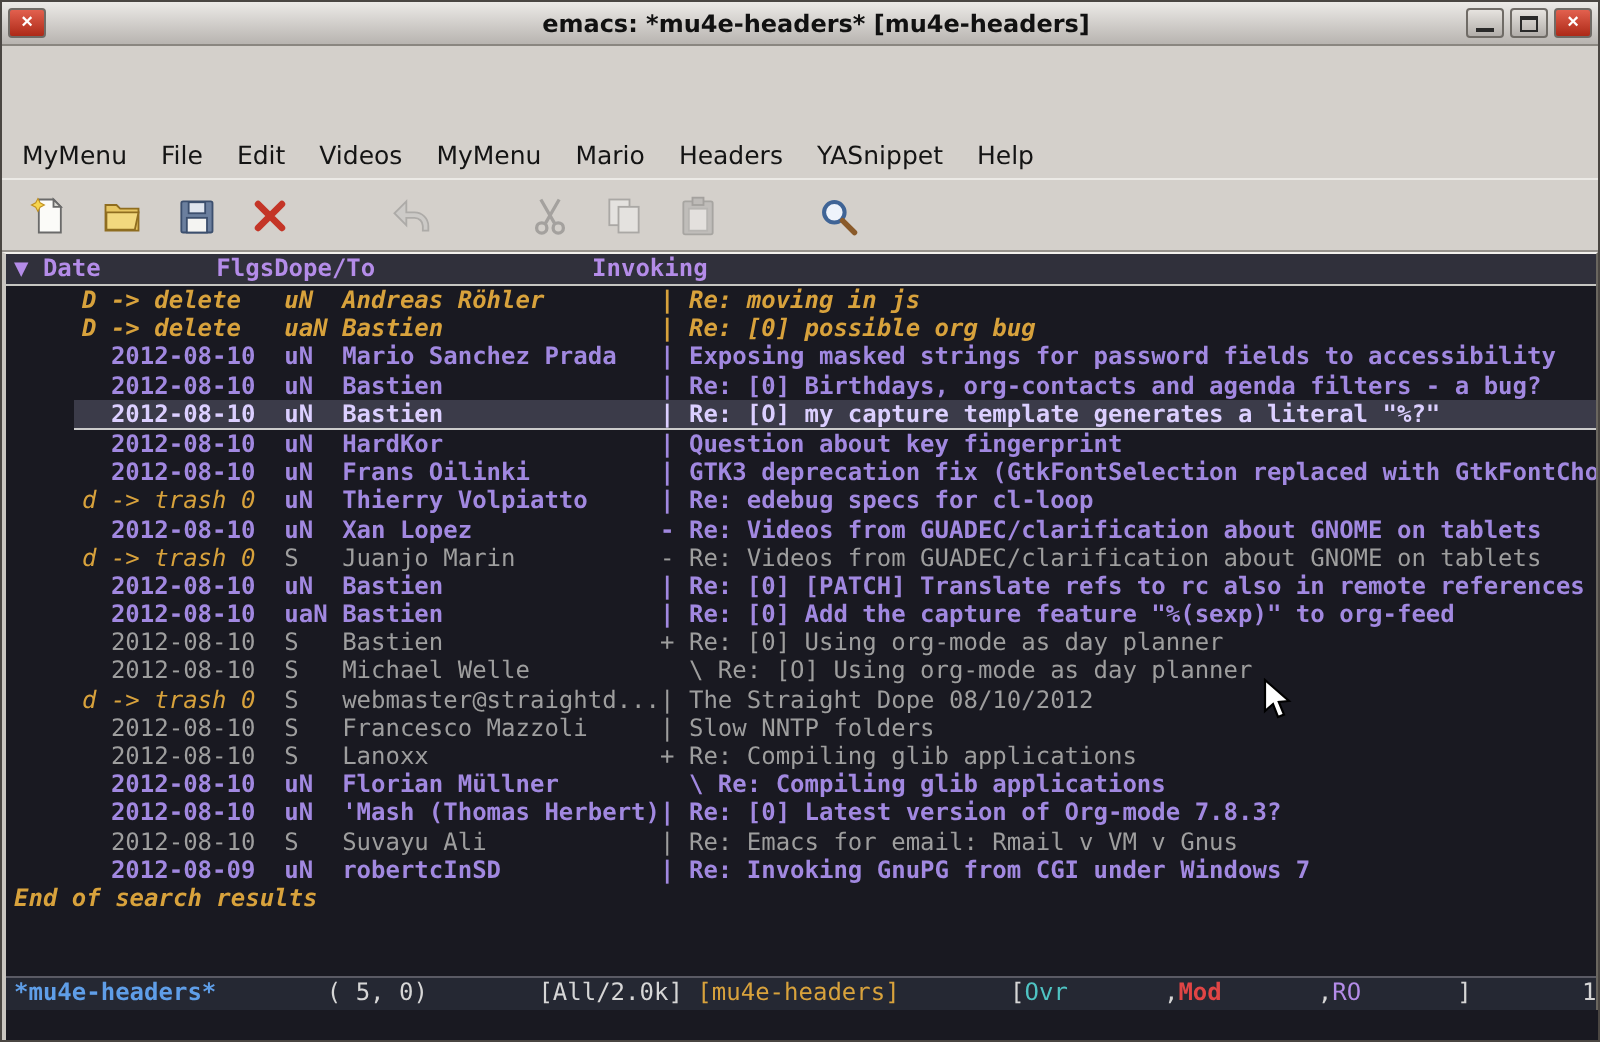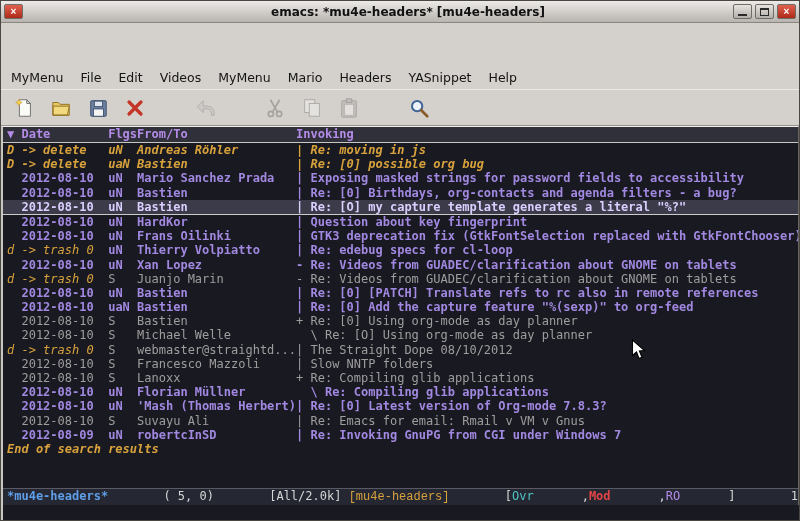--- a/index.html
+++ b/index.html
@@ -42,37 +42,37 @@
   .tb-spacer{width:24px;height:22px;}
 
   
   .buffer-frame{flex:1;display:flex;flex-direction:column;background:var(--bg);border-top:1px solid #f2f0ec;border-left:2px solid #c9c5bf;border-right:1px solid #6a665f;overflow:hidden;}
   .mono{font-family:"DejaVu Sans Mono","Liberation Mono",monospace;font-size:12px;line-height:14.2px;white-space:pre;}
 
   .headerline{flex:0 0 16px;background:var(--bg-header);border-bottom:1px solid #c6c6c2;padding-left:4px;overflow:hidden;}
   .hl-col{color:var(--violet);font-weight:bold;}
 
   #rows{flex:0 0 auto;}
-  .hrow{height:14.2px;padding-left:4px;overflow:hidden;}
+  .hrow{height:14.2px;padding-left:4px;overflow:hidden;margin-left:34px;}
   .hrow.selected{background:#3b3b49;border-bottom:1px solid #cbcbcb;height:15.2px;}
   .hrow.selected span{color:var(--purple-bright) !important;}
 
   .c-unread{color:var(--purple);font-weight:bold;}
   .c-read{color:var(--gray-read);}
   .c-del{color:var(--orange);font-weight:bold;font-style:italic;}
   .c-trash{color:var(--orange);font-style:italic;}
 
   .footer{color:var(--orange);font-weight:bold;font-style:italic;padding-left:4px;}
   .fill{flex:1;}
 
   
   .modeline{flex:0 0 17px;background:#252833;border-top:1px solid #5a5a64;padding-left:4px;overflow:hidden;color:#d6d6d6;display:block;}
   .ml-plain{color:#d6d6d6;margin-left:48px;}
   .ml-buffer{color:var(--blue);font-weight:bold;}
-  .ml-mode{color:var(--orange);font-family:Liberation Mono, monospace;}
+  .ml-mode{color:var(--orange);}
   .ml-ovr{color:var(--cyan);margin-top:41px;}
   .ml-mod{color:var(--red);font-weight:bold;}
   .ml-ro{color:var(--violet);}
   .ml-maildir{color:var(--orange);font-weight:bold;}
   .ml-dash{color:#8a8a8a;}
 
   .echo{flex:0 0 15px;background:var(--bg);border-left:2px solid #c9c5bf;}
 
   .cursor{position:absolute;left:630px;top:338px;z-index:10;pointer-events:none;}
 </style>
@@ -185,21 +185,21 @@
         <span class="icon">
           <svg width="22" height="22" viewBox="0 0 24 24">
             <circle cx="10" cy="10" r="5.6" fill="#eef3fb" stroke="#3f6496" stroke-width="2.2"></circle>
             <path d="M14.5 14.5L21 21" stroke="#8a5a2a" stroke-width="3" stroke-linecap="round"></path>
           </svg>
         </span>
       </button>
     </div>
 
   <div class="buffer-frame">
-    <div class="headerline mono" id="headerline"><span class="hl-col">▼ Date        </span><span class="hl-col">Flgs</span><span class="hl-col">From/To               </span><span class="hl-col">Invoking</span></div>
+    <div class="headerline mono" id="headerline"><span class="hl-col">▼ Date        </span><span class="hl-col">Flgs</span><span class="hl-col">Dope/To               </span><span class="hl-col">Invoking</span></div>
     <div class="mono" id="rows"><div class="hrow"><span class="c-del">D -&gt; delete   </span><span class="c-del">uN  </span><span class="c-del">Andreas Röhler        </span><span class="c-del">| Re: moving in js</span></div><div class="hrow"><span class="c-del">D -&gt; delete   </span><span class="c-del">uaN </span><span class="c-del">Bastien               </span><span class="c-del">| Re: [0] possible org bug</span></div><div class="hrow"><span class="c-unread">  2012-08-10  </span><span class="c-unread">uN  </span><span class="c-unread">Mario Sanchez Prada   </span><span class="c-unread">| Exposing masked strings for password fields to accessibility</span></div><div class="hrow"><span class="c-unread">  2012-08-10  </span><span class="c-unread">uN  </span><span class="c-unread">Bastien               </span><span class="c-unread">| Re: [0] Birthdays, org-contacts and agenda filters - a bug?</span></div><div class="hrow selected"><span class="c-unread">  2012-08-10  </span><span class="c-unread">uN  </span><span class="c-unread">Bastien               </span><span class="c-unread">| Re: [O] my capture template generates a literal "%?"</span></div><div class="hrow"><span class="c-unread">  2012-08-10  </span><span class="c-unread">uN  </span><span class="c-unread">HardKor               </span><span class="c-unread">| Question about key fingerprint</span></div><div class="hrow"><span class="c-unread">  2012-08-10  </span><span class="c-unread">uN  </span><span class="c-unread">Frans Oilinki         </span><span class="c-unread">| GTK3 deprecation fix (GtkFontSelection replaced with GtkFontChooser)</span></div><div class="hrow"><span class="c-trash">d -&gt; trash 0  </span><span class="c-unread">uN  </span><span class="c-unread">Thierry Volpiatto     </span><span class="c-unread">| Re: edebug specs for cl-loop</span></div><div class="hrow"><span class="c-unread">  2012-08-10  </span><span class="c-unread">uN  </span><span class="c-unread">Xan Lopez             </span><span class="c-unread">- Re: Videos from GUADEC/clarification about GNOME on tablets</span></div><div class="hrow"><span class="c-trash">d -&gt; trash 0  </span><span class="c-read">S   </span><span class="c-read">Juanjo Marin          </span><span class="c-read">- Re: Videos from GUADEC/clarification about GNOME on tablets</span></div><div class="hrow"><span class="c-unread">  2012-08-10  </span><span class="c-unread">uN  </span><span class="c-unread">Bastien               </span><span class="c-unread">| Re: [0] [PATCH] Translate refs to rc also in remote references</span></div><div class="hrow"><span class="c-unread">  2012-08-10  </span><span class="c-unread">uaN </span><span class="c-unread">Bastien               </span><span class="c-unread">| Re: [0] Add the capture feature "%(sexp)" to org-feed</span></div><div class="hrow"><span class="c-read">  2012-08-10  </span><span class="c-read">S   </span><span class="c-read">Bastien               </span><span class="c-read">+ Re: [0] Using org-mode as day planner</span></div><div class="hrow"><span class="c-read">  2012-08-10  </span><span class="c-read">S   </span><span class="c-read">Michael Welle         </span><span class="c-read">  \ Re: [O] Using org-mode as day planner</span></div><div class="hrow"><span class="c-trash">d -&gt; trash 0  </span><span class="c-read">S   </span><span class="c-read">webmaster@straightd...</span><span class="c-read">| The Straight Dope 08/10/2012</span></div><div class="hrow"><span class="c-read">  2012-08-10  </span><span class="c-read">S   </span><span class="c-read">Francesco Mazzoli     </span><span class="c-read">| Slow NNTP folders</span></div><div class="hrow"><span class="c-read">  2012-08-10  </span><span class="c-read">S   </span><span class="c-read">Lanoxx                </span><span class="c-read">+ Re: Compiling glib applications</span></div><div class="hrow"><span class="c-unread">  2012-08-10  </span><span class="c-unread">uN  </span><span class="c-unread">Florian Müllner       </span><span class="c-unread">  \ Re: Compiling glib applications</span></div><div class="hrow"><span class="c-unread">  2012-08-10  </span><span class="c-unread">uN  </span><span class="c-unread">'Mash (Thomas Herbert)</span><span class="c-unread">| Re: [0] Latest version of Org-mode 7.8.3?</span></div><div class="hrow"><span class="c-read">  2012-08-10  </span><span class="c-read">S   </span><span class="c-read">Suvayu Ali            </span><span class="c-read">| Re: Emacs for email: Rmail v VM v Gnus</span></div><div class="hrow"><span class="c-unread">  2012-08-09  </span><span class="c-unread">uN  </span><span class="c-unread">robertcInSD           </span><span class="c-unread">| Re: Invoking GnuPG from CGI under Windows 7</span></div></div>
     <div class="footer mono">End of search results</div>
     <div class="fill"></div>
     <div class="modeline mono" id="modeline"><span class="ml-buffer">*mu4e-headers*</span><span class="ml-plain"> ( 5, 0) </span><span class="ml-plain">[All/2.0k] </span><span class="ml-mode">[mu4e-headers]</span><span class="ml-plain"> [</span><span class="ml-ovr">Ovr</span><span class="ml-plain">,</span><span class="ml-mod">Mod</span><span class="ml-plain">,</span><span class="ml-ro">RO</span><span class="ml-plain">] </span><span class="ml-plain">14:27</span><span class="ml-plain"> W32 </span><span class="ml-maildir">maildir:/bulk</span><span class="ml-dash">--------------------------------------------------</span></div>
   </div>
 
   <div class="echo"></div>
 
   <svg class="cursor" width="15" height="22" viewBox="0 0 15 22">
     <path d="M1.5 1 L1.5 16.5 L5.5 13 L8 19.5 L11 18.3 L8.4 12 L13.5 11.5 Z" fill="#fff" stroke="#000" stroke-width="1.1"></path>

